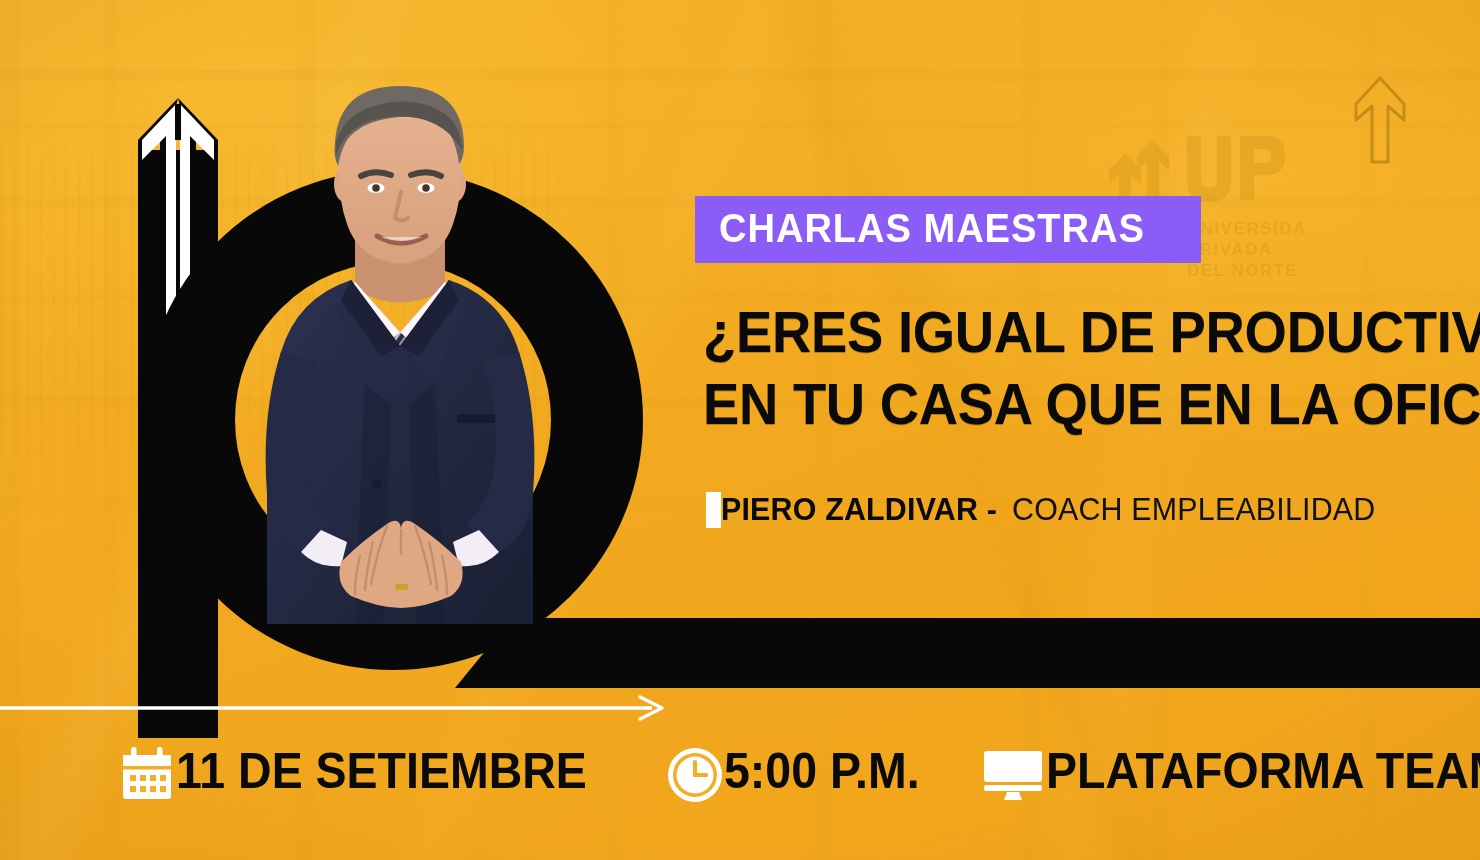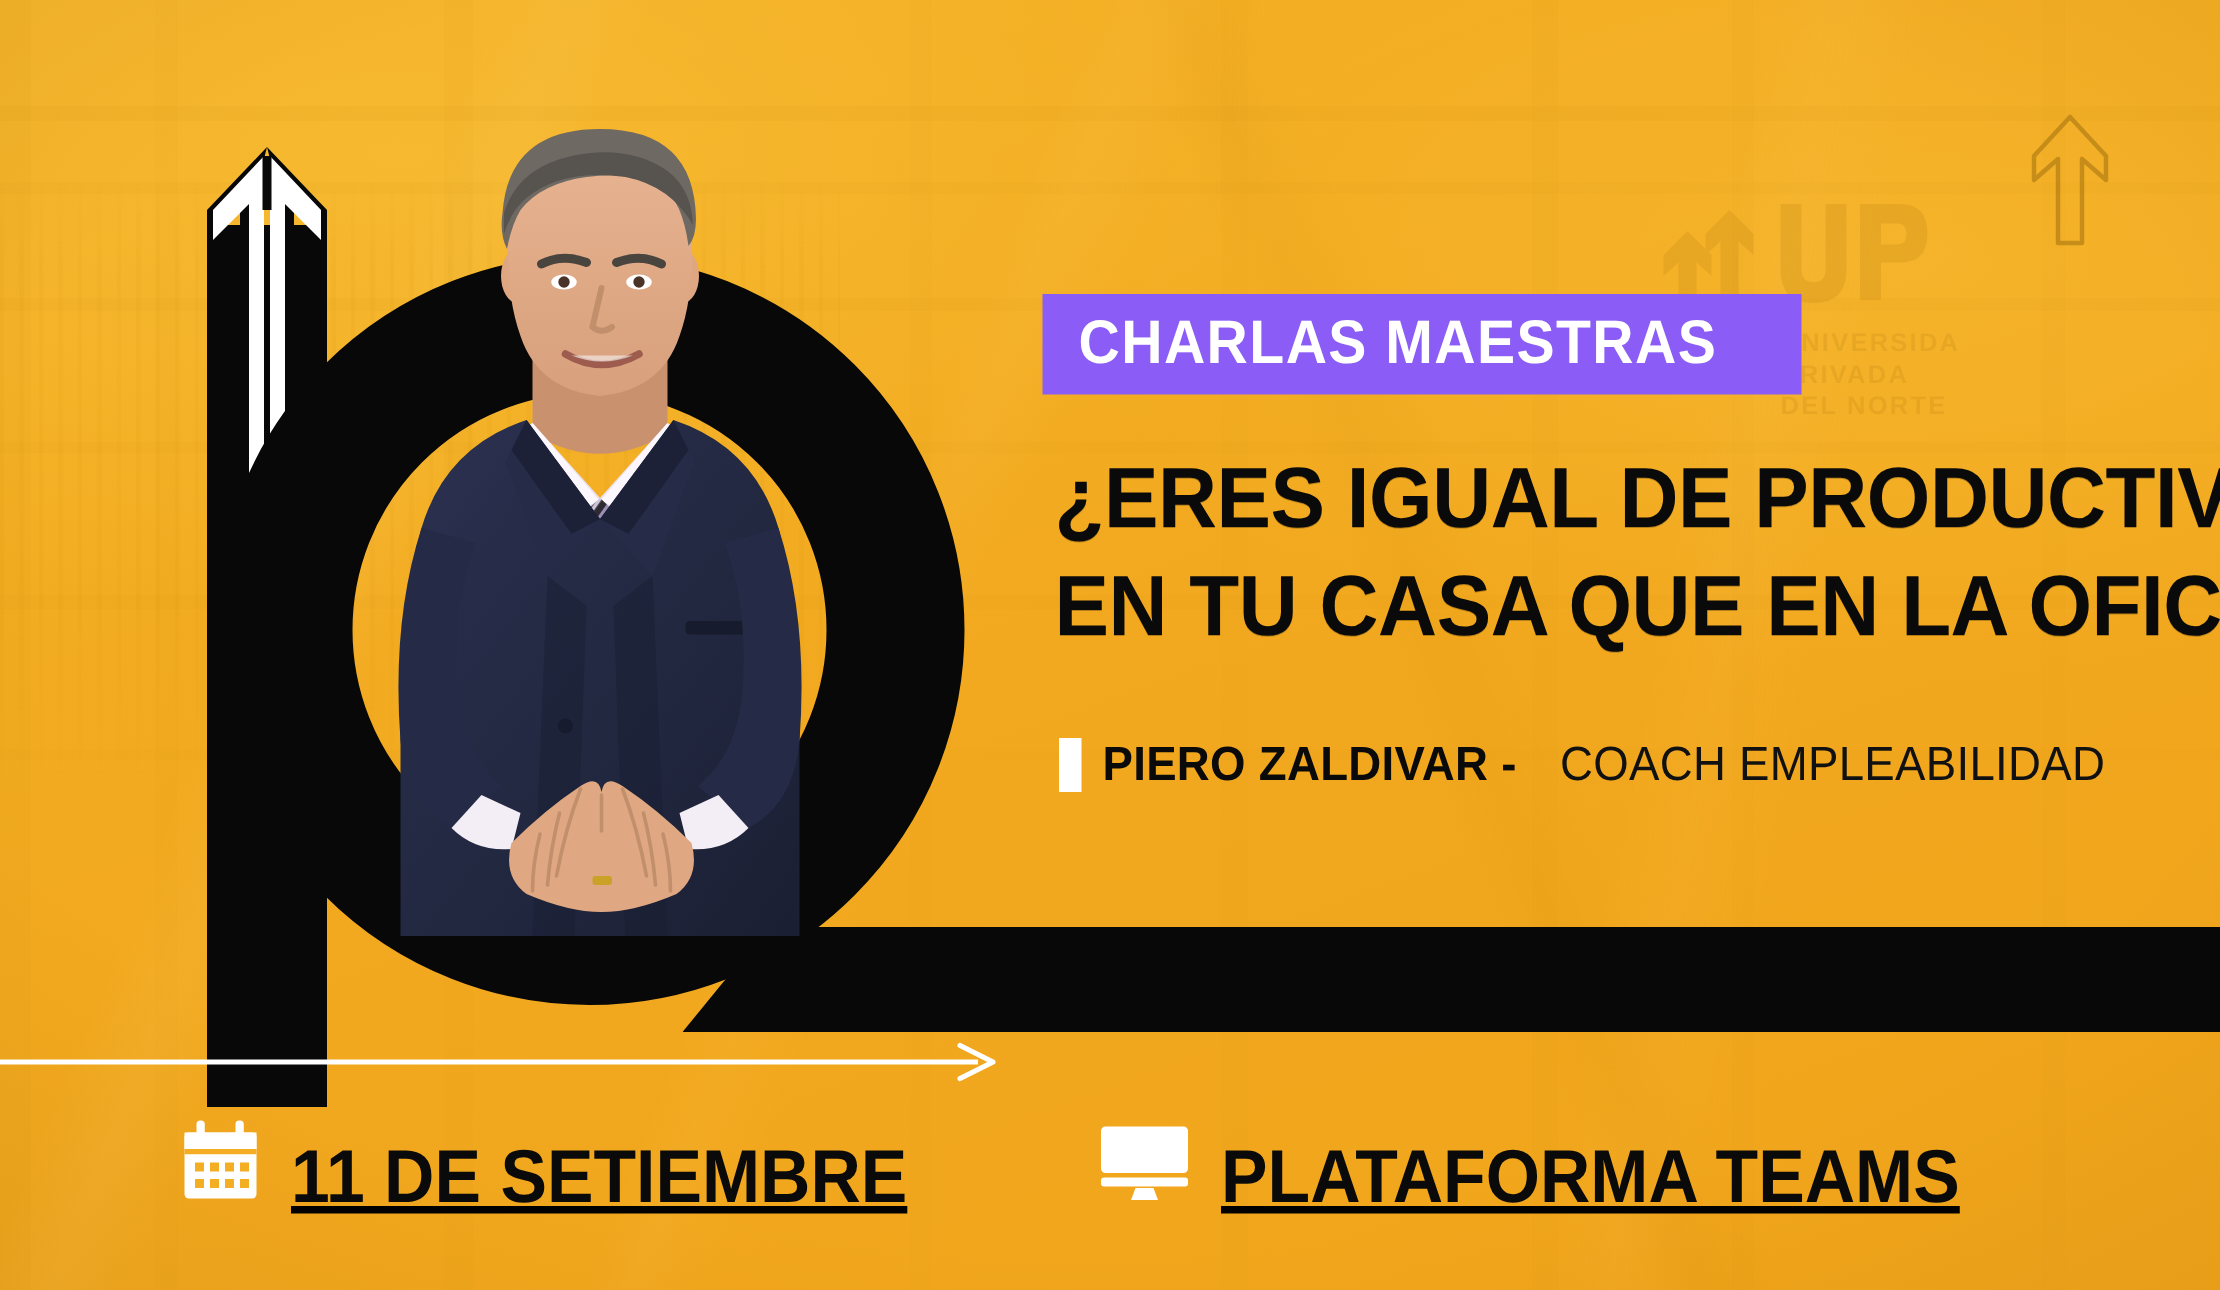--- a/index.html
+++ b/index.html
@@ -138,21 +138,21 @@
     line-height:1.26;
     letter-spacing:-0.3px;
     white-space:nowrap;
     transform:scaleX(.955);
     transform-origin:left center;
     text-shadow:0 1px 0 rgba(0,0,0,.25);
   }
 
   .speaker{
     position:absolute;left:706px;top:491px;
-    display:flex;align-items:center;gap:14px;
+    display:flex;align-items:center;
     white-space:nowrap;
   }
   .speaker .tick{
     width:15px;height:36px;background:#FFFFFF;display:block;flex:none;
   }
   .speaker .nm{
     color:#0A0A0A;font-weight:700;font-size:32px;letter-spacing:.2px;
     font-family:"Liberation Sans", sans-serif;
     transform:scaleX(.95);transform-origin:left center;
   }
@@ -164,21 +164,21 @@
 
   
   .rule{position:absolute;left:0px;top:694px;width:670px;height:28px;}
 
   
   .infobar{
     position:absolute;left:118px;top:746px;
     display:flex;align-items:center;gap:0px;
     white-space:nowrap;
   }
-  .info-item{display:flex;align-items:flex-end;gap:18px;text-decoration:underline;}
+  .info-item{display:flex;align-items:flex-start;}
   .info-item .txt{
     color:#0A0A0A;font-weight:700;font-size:50px;letter-spacing:0px;
     font-family:"Liberation Sans", sans-serif;
     transform:scaleX(.93);transform-origin:left center;
     line-height:1;
   }
   .gap-a{width:48px;}
   .gap-b{width:46px;}
   .ico{flex:none;display:block;}
 </style>
@@ -370,20 +370,32 @@
             <rect x="32" y="40" width="6" height="6"></rect>
             <rect x="42" y="40" width="6" height="6"></rect>
           </g>
         </svg>
       </span>
       <span class="txt">11 DE SETIEMBRE</span>
     </div>
 
     <span class="gap-a"></span>
 
+    <div class="info-item">
+      <span class="ico">
+        <svg viewBox="0 0 58 58" width="58" height="58">
+          <circle cx="29" cy="29" r="27" fill="#FFFFFF"></circle>
+          <circle cx="29" cy="29" r="22" fill="#F3AE24"></circle>
+          <circle cx="29" cy="29" r="18.5" fill="#FFFFFF"></circle>
+          <rect x="27" y="14" width="4" height="17" rx="1.6" fill="#F3AE24"></rect>
+          <rect x="29" y="27" width="13" height="4" rx="1.6" fill="#F3AE24"></rect>
+        </svg>
+      </span>
+      <span class="txt">5:00 P.M.</span>
+    </div>
 
     <span class="gap-b"></span>
 
     <div class="info-item">
       <span class="ico">
         <svg viewBox="0 0 66 58" width="66" height="58">
           <rect x="4" y="5" width="58" height="31" rx="3" fill="#FFFFFF"></rect>
           <rect x="4" y="39" width="58" height="6" rx="2" fill="#FFFFFF"></rect>
           <path d="M24 54 L27 46 L39 46 L42 54 Z" fill="#FFFFFF"></path>
         </svg>

